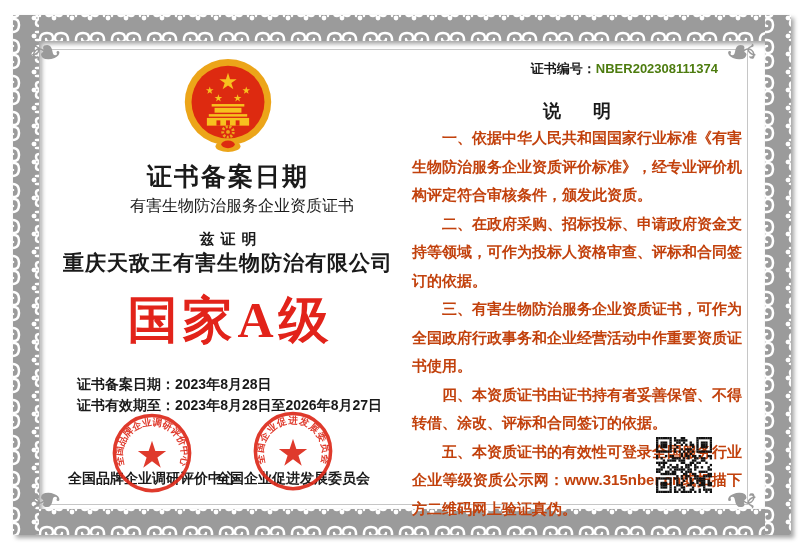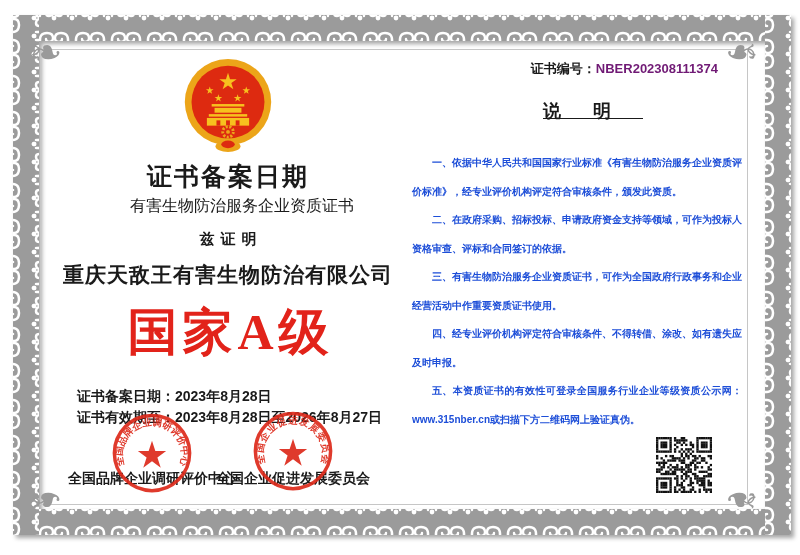--- a/index.html
+++ b/index.html
@@ -17,38 +17,38 @@
   .c-tr{right:-12px;top:-18px;transform:scaleX(-1);}
   .c-bl{left:-12px;bottom:-16px;transform:scaleY(-1);}
   .c-br{right:-12px;bottom:-16px;transform:scale(-1,-1);}
 
   
   .left-col{position:absolute;left:52px;top:54px;width:352px;text-align:center;}
   .emblem{display:block;margin:0 auto;}
   .title1{font-size:25px;font-weight:bold;letter-spacing:2px;margin-top:4px;}
   .title2{font-size:16px;font-weight:normal;margin-top:3px;margin-left:28px;}
   .certify{font-size:15px;font-weight:bold;letter-spacing:6px;padding-left:6px;margin-top:13px;}
-  .company{font-size:21px;font-weight:bold;letter-spacing:1px;margin-top:12px;}
+  .company{font-size:21px;font-weight:bold;letter-spacing:1px;margin-top:0;}
   .grade{font-family:"Liberation Serif","DejaVu Serif",serif;font-size:50px;font-weight:bold;color:#e2231a;letter-spacing:5px;padding-left:5px;margin-top:10px;}
   .dates{margin-top:20px;text-align:left;padding-left:25px;font-size:14px;font-weight:bold;line-height:21px;}
 
   
   .seal{position:absolute;opacity:.92;z-index:2;}
   .seal-1{left:110px;top:411px;}
   .seal-2{left:251px;top:409px;}
   .seal-label{position:absolute;top:470px;width:200px;text-align:center;font-size:14px;font-weight:bold;z-index:1;}
   .seal-label-1{left:52px;}
   .seal-label-2{left:193px;}
 
   
   .right-col{position:absolute;left:412px;top:60px;width:330px;}
   .cert-no{font-size:13px;font-weight:bold;text-align:right;padding-right:24px;}
-  .cert-no .no{color:#701a75;}
-  .notes-title{font-size:18px;font-weight:bold;text-align:center;letter-spacing:32px;padding-left:32px;margin-top:21px;text-decoration:underline;}
-  .notes{margin-top:26px;font-size:10px;font-weight:bold;line-height:28.5px;text-align:justify;color:#1d4ed8;}
+  .cert-no .no{color:#4d7c0f;}
+  .notes-title{font-size:18px;font-weight:bold;text-align:center;letter-spacing:32px;padding-left:32px;margin-top:21px;}
+  .notes{margin-top:1px;font-size:15px;font-weight:bold;line-height:28.5px;text-align:justify;color:#c2410c;}
   .notes p{margin:0;text-indent:2em;}
 
   
   .qr{position:absolute;left:656px;top:437px;width:56px;height:56px;}
 </style>
 </head>
 <body>
 
 <div class="cert">
 
@@ -148,21 +148,21 @@
 
   <div class="right-col">
     <div class="cert-no">
       <span>证书编号：</span><span class="no">NBER202308111374</span>
     </div>
     <div class="notes-title">说明</div>
     <div class="notes">
       <p>一、依据中华人民共和国国家行业标准《有害生物防治服务企业资质评价标准》，经专业评价机构评定符合审核条件，颁发此资质。</p>
       <p>二、在政府采购、招标投标、申请政府资金支持等领域，可作为投标人资格审查、评标和合同签订的依据。</p>
       <p>三、有害生物防治服务企业资质证书，可作为全国政府行政事务和企业经营活动中作重要资质证书使用。</p>
-      <p>四、经专业评价机构评定符合审核条件、不得转借、涂改、如有遗失应及时申报。</p>
+      <p>四、本资质证书由证书持有者妥善保管、不得转借、涂改、评标和合同签订的依据。</p>
       <p>五、本资质证书的有效性可登录全国服务行业企业等级资质公示网：www.315nber.cn或扫描下方二维码网上验证真伪。</p>
     </div>
   </div>
 
   <div class="qr"><svg width="56" height="56" viewBox="0 0 25 25" fill="#111">
         <rect x="0" y="0" width="1.05" height="1.05"></rect>
         <rect x="1" y="0" width="1.05" height="1.05"></rect>
         <rect x="2" y="0" width="1.05" height="1.05"></rect>
         <rect x="3" y="0" width="1.05" height="1.05"></rect>
         <rect x="4" y="0" width="1.05" height="1.05"></rect>

